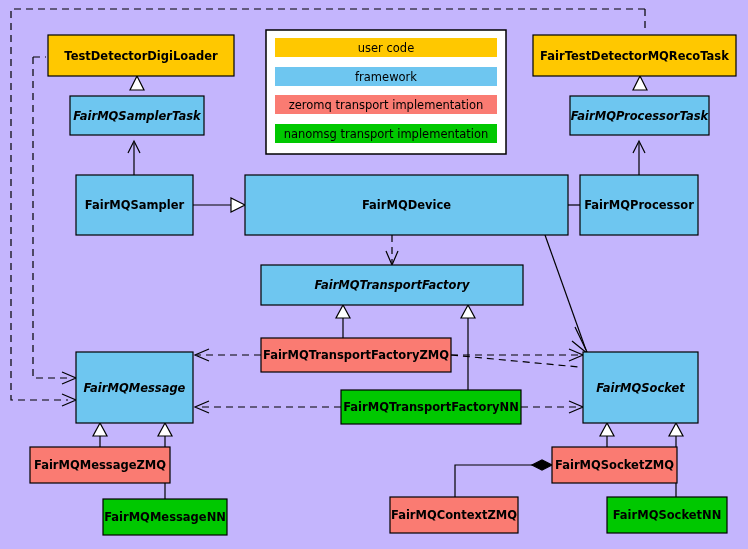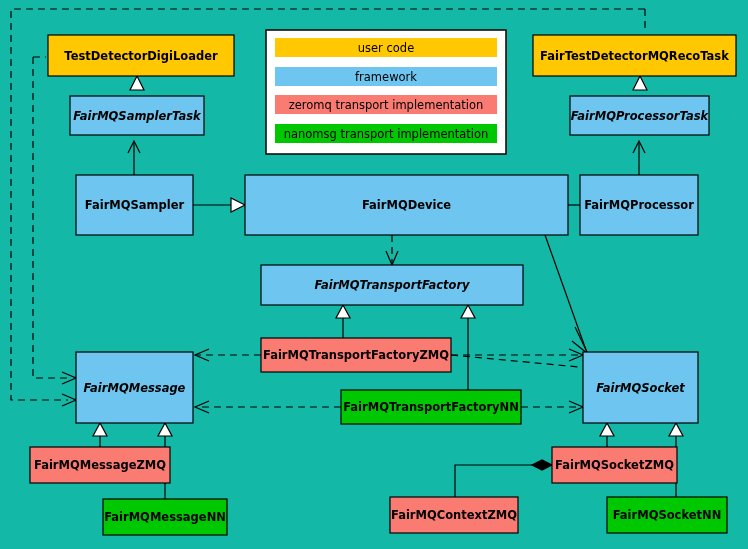--- a/index.html
+++ b/index.html
@@ -7,21 +7,21 @@
     padding: 0;
     background: #ffffff;
   }
   body {
     font-family: "DejaVu Sans", sans-serif;
   }
   #diagram-root {
     position: relative;
     width: 748px;
     height: 549px;
-    background: #14b8a6;
+    background: #c4b5fd;
     overflow: hidden;
   }
   svg#uml-canvas {
     position: absolute;
     left: 0;
     top: 0;
     width: 748px;
     height: 549px;
     display: block;
   }

